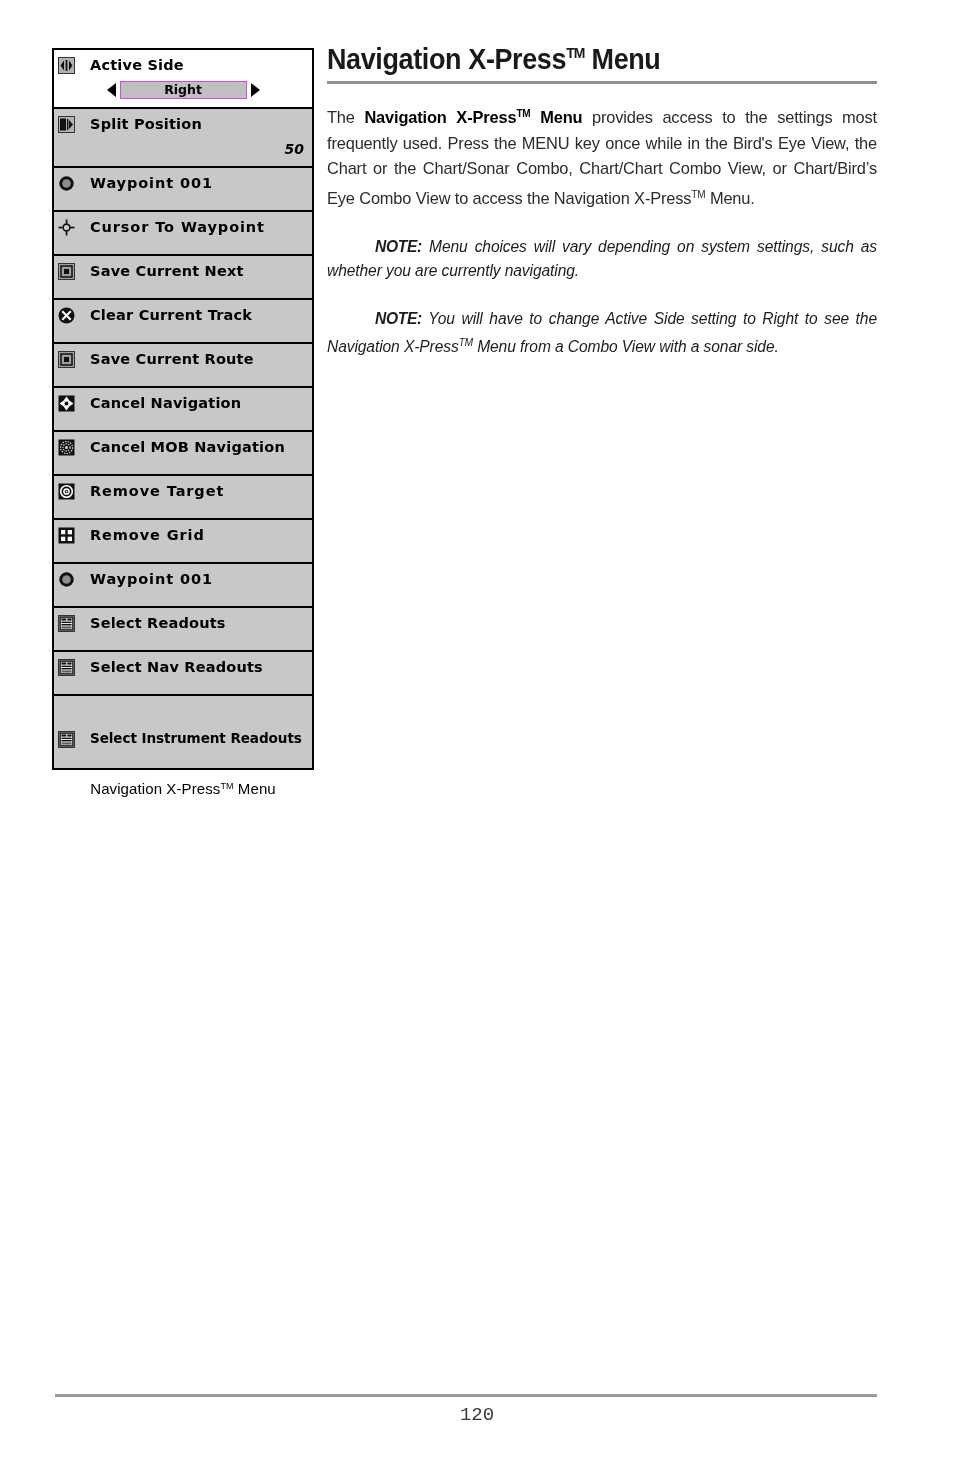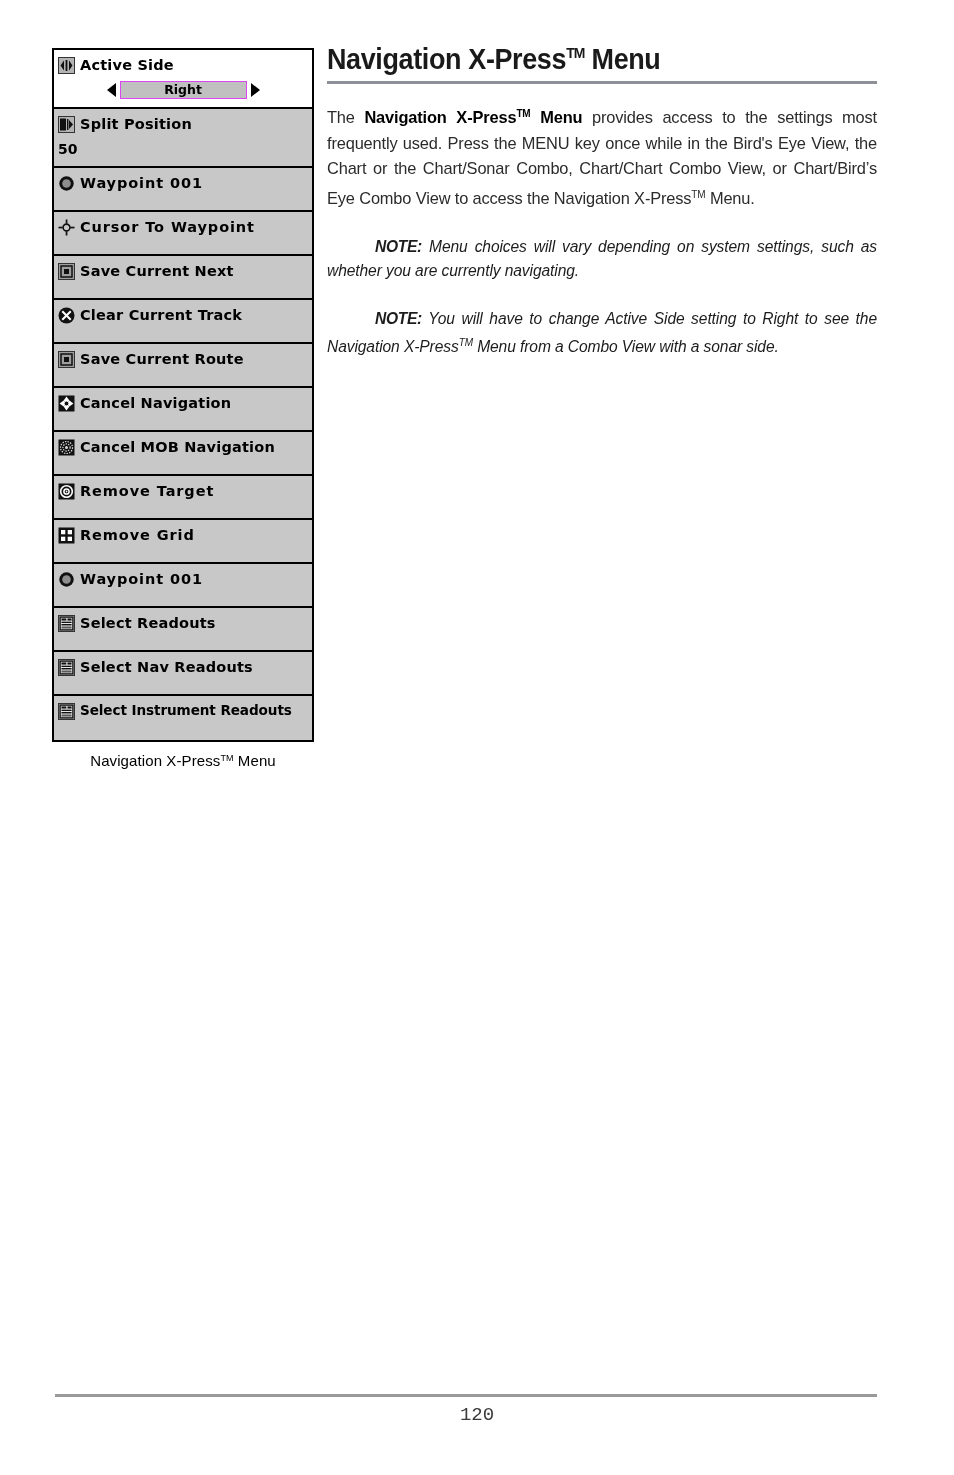--- a/index.html
+++ b/index.html
@@ -36,28 +36,28 @@
     box-sizing: border-box;
   }
   .menu-row {
     position: relative;
     background: #c8c8c8;
     border-bottom: 2px solid #000;
     box-sizing: border-box;
     padding: 4px 4px 9px 4px;
     min-height: 44px;
   }
-  .menu-row:last-child { border-bottom: none; }
+  .menu-row:last-child { border-bottom: none; margin-top: 28px; }
   .menu-row.selected {
     background: #ffffff;
   }
   .menu-row .row-main {
     display: flex;
     align-items: center;
-    gap: 5px;
+    gap: 15px;
     height: 22px;
   }
   .menu-label {
     font-family: "DejaVu Sans", sans-serif;
     font-weight: bold;
     font-size: 14.5px;
     letter-spacing: 0.2px;
     white-space: nowrap;
     color: #000;
     line-height: 1;
@@ -66,21 +66,23 @@
   .menu-label.wide  { letter-spacing: 0.9px; }
 
   
   .row-value {
     margin-top: 5px;
     height: 17px;
     display: flex;
     align-items: center;
   }
   .row-value.numeric {
+    justify-content: flex-end;
     padding-right: 4px;
+    font-style: italic;
   }
   .num {
     font-family: "DejaVu Sans", sans-serif;
     font-weight: bold;
     font-size: 14px;
   }
 
   
   .selector {
     display: flex;

